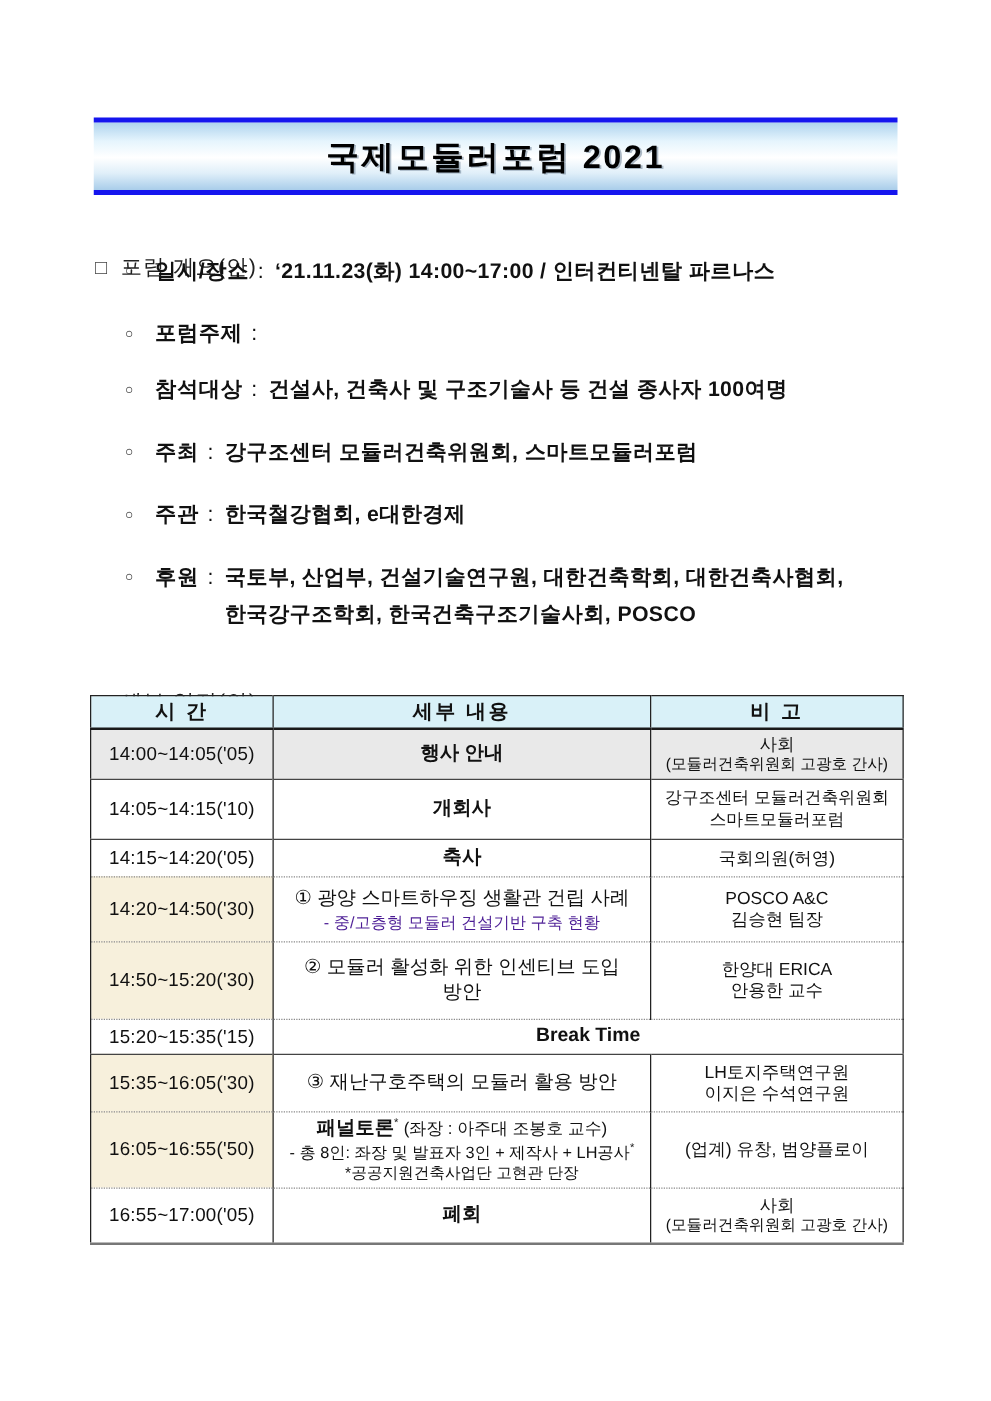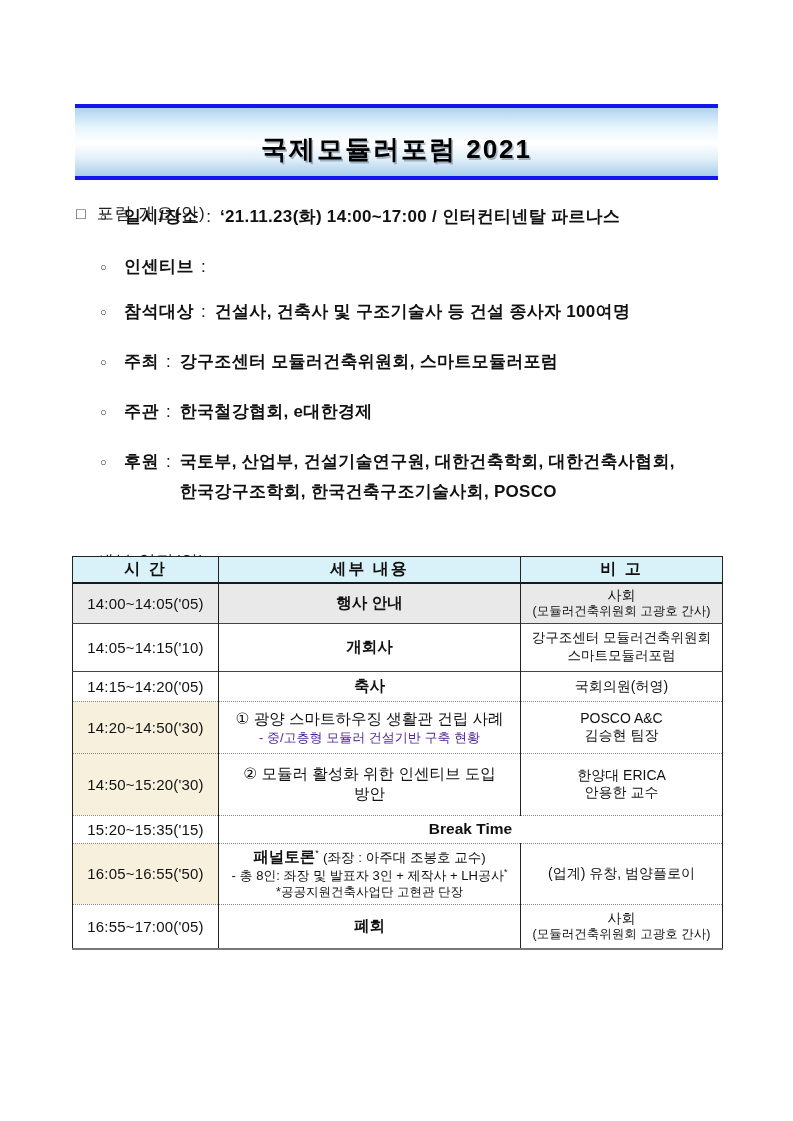--- a/index.html
+++ b/index.html
@@ -10,25 +10,25 @@
   }
   *{box-sizing:border-box;}
   html,body{margin:0;padding:0;}
   body{
     width:793px;height:1121px;position:relative;background:#ffffff;
     font-family:"Liberation Sans","DejaVu Sans",sans-serif;color:#111;
     overflow:hidden;
   }
   
   .banner{
-    position:absolute;top:104px;left:75px;width:643px;
+    position:absolute;top:94px;left:75px;width:643px;
     border-top:4px solid var(--banner-border);
     border-bottom:4px solid var(--banner-border);
     background:linear-gradient(to bottom,#aed3ee 0%,#e6f5fd 28%,#ffffff 52%,#e0eff9 75%,#a9cdea 100%);
-    text-align:center;padding:24px 0 9px 0;
+    text-align:center;padding:10px 0 9px 0;
   }
   .banner .title{
     font-size:26px;font-weight:bold;letter-spacing:2px;color:#000;
     text-shadow:1.5px 1.5px 0 rgba(110,130,150,.55);
   }
   
   .sec-head{
     position:absolute;left:76px;font-size:17px;color:#222;letter-spacing:1px;margin-top:32px;
   }
   .sec-head .box{font-size:16px;color:#444;margin-right:10px;}
@@ -84,21 +84,21 @@
 
 <div class="ovlist">
   <div class="ovitem">
     <span class="bullet">○</span>
     <span class="lbl">일시/장소</span>
     <span class="colon">:</span>
     <span class="txt">‘21.11.23(화) 14:00~17:00 / 인터컨티넨탈 파르나스</span>
   </div>
   <div class="ovitem">
     <span class="bullet">○</span>
-    <span class="lbl">인센티브</span>
+    <span class="lbl">포럼주제</span>
     <span class="colon">:</span>
   </div>
   <div class="ovitem">
     <span class="bullet">○</span>
     <span class="lbl">참석대상</span>
     <span class="colon">:</span>
     <span class="txt">건설사, 건축사 및 구조기술사 등 건설 종사자 100여명</span>
   </div>
   <div class="ovitem">
     <span class="bullet">○</span>
@@ -180,20 +180,28 @@
       <div class="note1">한양대 ERICA</div>
       <div class="note1">안용한 교수</div>
     </td>
   </tr>
 
   <tr class="sep-dot" style="height:28px">
     <td class="time">15:20~15:35('15)</td>
     <td class="b c-main" colspan="2">Break Time</td>
   </tr>
 
+  <tr class="sep-solid" style="height:46px">
+    <td class="time beige">15:35~16:05('30)</td>
+    <td class="c-main">③ 재난구호주택의 모듈러 활용 방안</td>
+    <td>
+      <div class="note1">LH토지주택연구원</div>
+      <div class="note1">이지은 수석연구원</div>
+    </td>
+  </tr>
 
   <tr class="sep-dot" style="height:61px">
     <td class="time beige">16:05~16:55('50)</td>
     <td>
       <div><span class="b c-main">패널토론</span><sup>*</sup> <span class="panel-chair">(좌장 : 아주대 조봉호 교수)</span></div>
       <div class="panel-l2 nowrap"><span>- 총 8인: 좌장 및 발표자 3인 + 제작사 + LH공사</span><sup>*</sup></div>
       <div class="panel-l3">*공공지원건축사업단 고현관 단장</div>
     </td>
     <td class="note1">(업계) 유창, 범양플로이</td>
   </tr>

